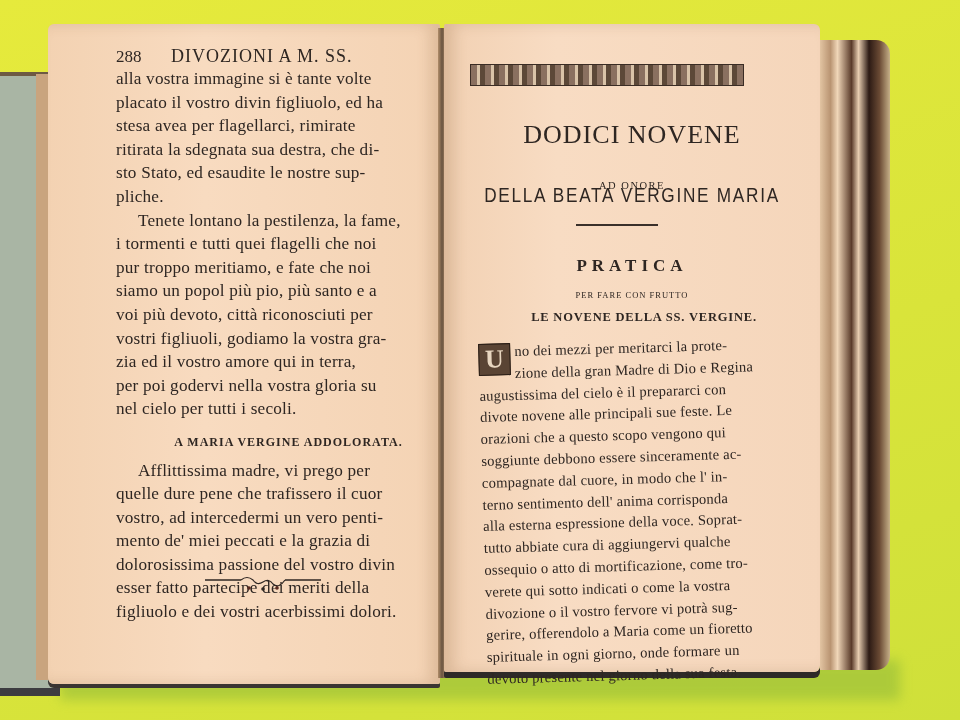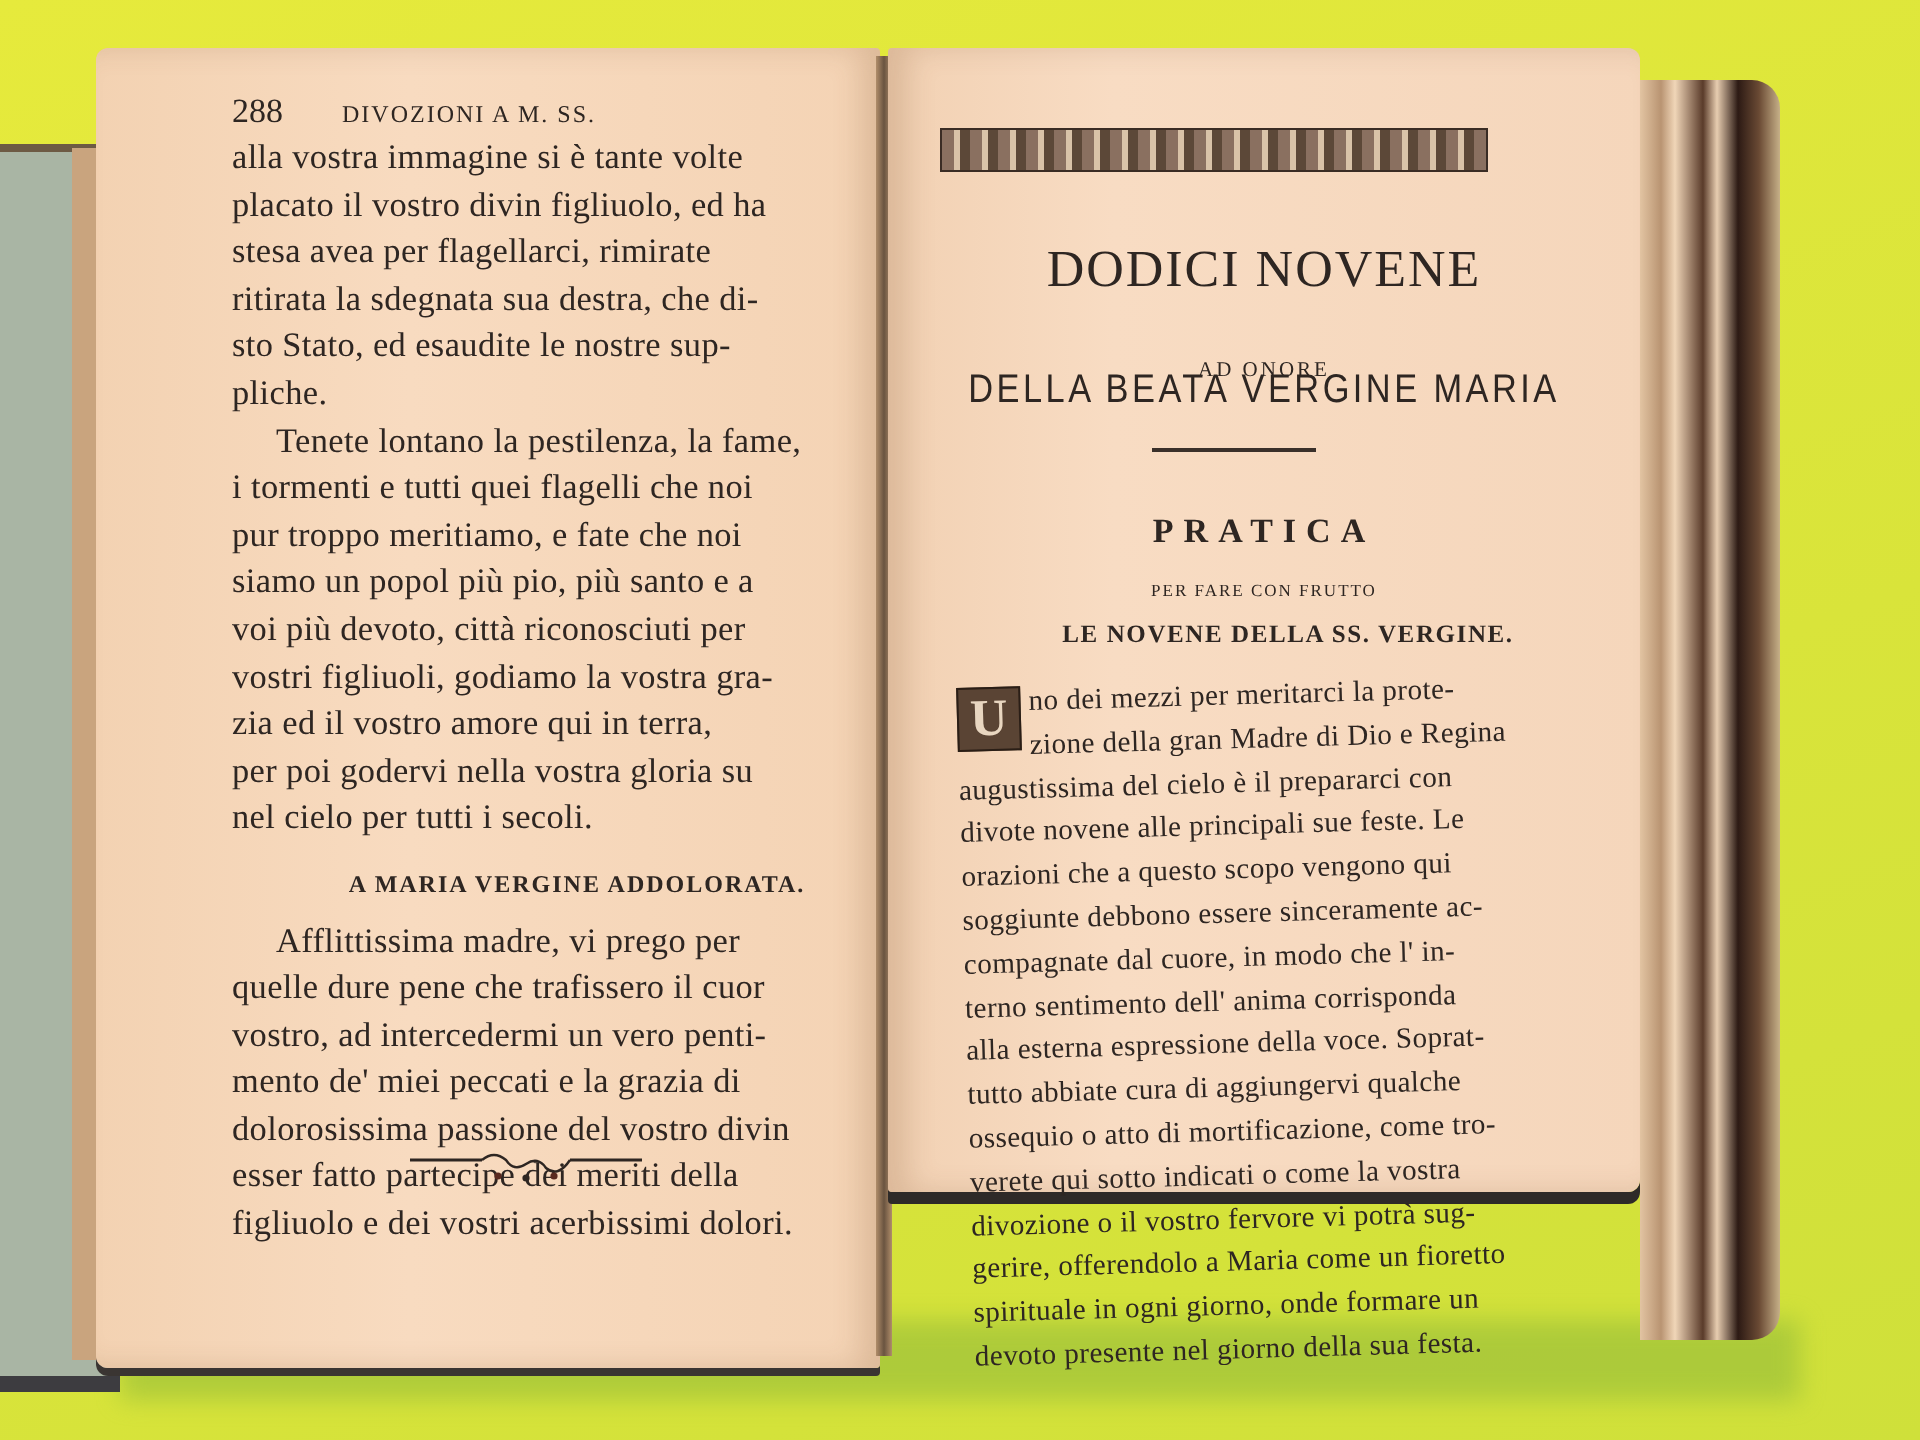--- a/index.html
+++ b/index.html
@@ -7,31 +7,31 @@
     background:linear-gradient(160deg,#e6ea3c 0%,#d9e43a 60%,#cfe03a 100%);
     font-family:"Liberation Serif","DejaVu Serif",serif;}
   .shadow-green{position:absolute;left:60px;top:660px;width:840px;height:40px;background:#8fb93a;opacity:.55;filter:blur(6px);}
   .cover-left{position:absolute;left:0;top:72px;width:60px;height:612px;background:#a9b5a4;
     border-top:4px solid #6d5a44;border-bottom:8px solid #3d3c40;}
   .cover-left-edge{position:absolute;left:36px;top:74px;width:18px;height:606px;background:#c9a47e;border-right:2px solid #7a5a3a;}
   .page{position:absolute;background:#f6d7b8;color:#2e2622;}
   .page-left{left:48px;top:24px;width:392px;height:660px;border-radius:6px 2px 2px 6px;
     box-shadow:inset -10px 0 14px rgba(120,80,40,.18), 0 4px 0 #3a3532;
     background:linear-gradient(90deg,#f3d2b2 0%,#f8dbc0 40%,#f4d3b4 100%);}
-  .page-right{left:444px;top:24px;width:376px;height:572px;border-radius:2px 6px 6px 2px;
+  .page-right{left:444px;top:24px;width:376px;height:648px;border-radius:2px 6px 6px 2px;
     box-shadow:inset 10px 0 14px rgba(120,80,40,.18), 0 6px 0 #2e2a28;
     background:linear-gradient(90deg,#f2d1b3 0%,#f8dcc3 30%,#f5d6bb 100%);}
   .gutter{position:absolute;left:438px;top:28px;width:8px;height:650px;background:linear-gradient(90deg,#b08d6a,#6a5440,#b08d6a);}
   .fore-edges{position:absolute;left:820px;top:40px;width:70px;height:630px;
     background:linear-gradient(90deg,#e2c4a2 0%,#b99472 15%,#f0d6b8 25%,#5a3b2a 45%,#e7cdb0 55%,#2c1a14 70%,#6a4a34 85%,#c6b088 100%);
     border-radius:0 14px 14px 0;}
   .text{position:absolute;font-size:17.2px;line-height:23.6px;letter-spacing:.2px;}
   .runhead{position:absolute;left:68px;top:22px;width:300px;font-size:14px;}
   .runhead .pg{font-size:17px;}
-  .runhead .ttl{margin-left:26px;letter-spacing:1px;font-size:12px;}
+  .runhead .ttl{margin-left:26px;letter-spacing:1px;font-size:18px;}
   .lp{left:68px;top:43px;width:345px;text-align:justify;}
   .lp p{margin:0;}
   .lp .indent{text-indent:22px;}
   .lp .head{text-align:center;font-size:12px;letter-spacing:1px;margin:10px 0 4px 0;font-weight:bold;}
   .ornament-left{position:absolute;left:155px;top:550px;width:120px;height:20px;}
   .band{position:absolute;left:26px;top:40px;width:272px;height:20px;background:#6a5546;border:1px solid #3a2c24;
     background-image:repeating-linear-gradient(90deg,#8a7060 0 6px,#d9c3a8 6px 9px,#5c4838 9px 14px);}
   .rt{position:absolute;left:0;width:376px;text-align:center;color:#2e2622;}
   .rt1{top:96px;font-size:26px;letter-spacing:1px;}
   .rt2{top:156px;font-size:10.5px;letter-spacing:1.5px;}

